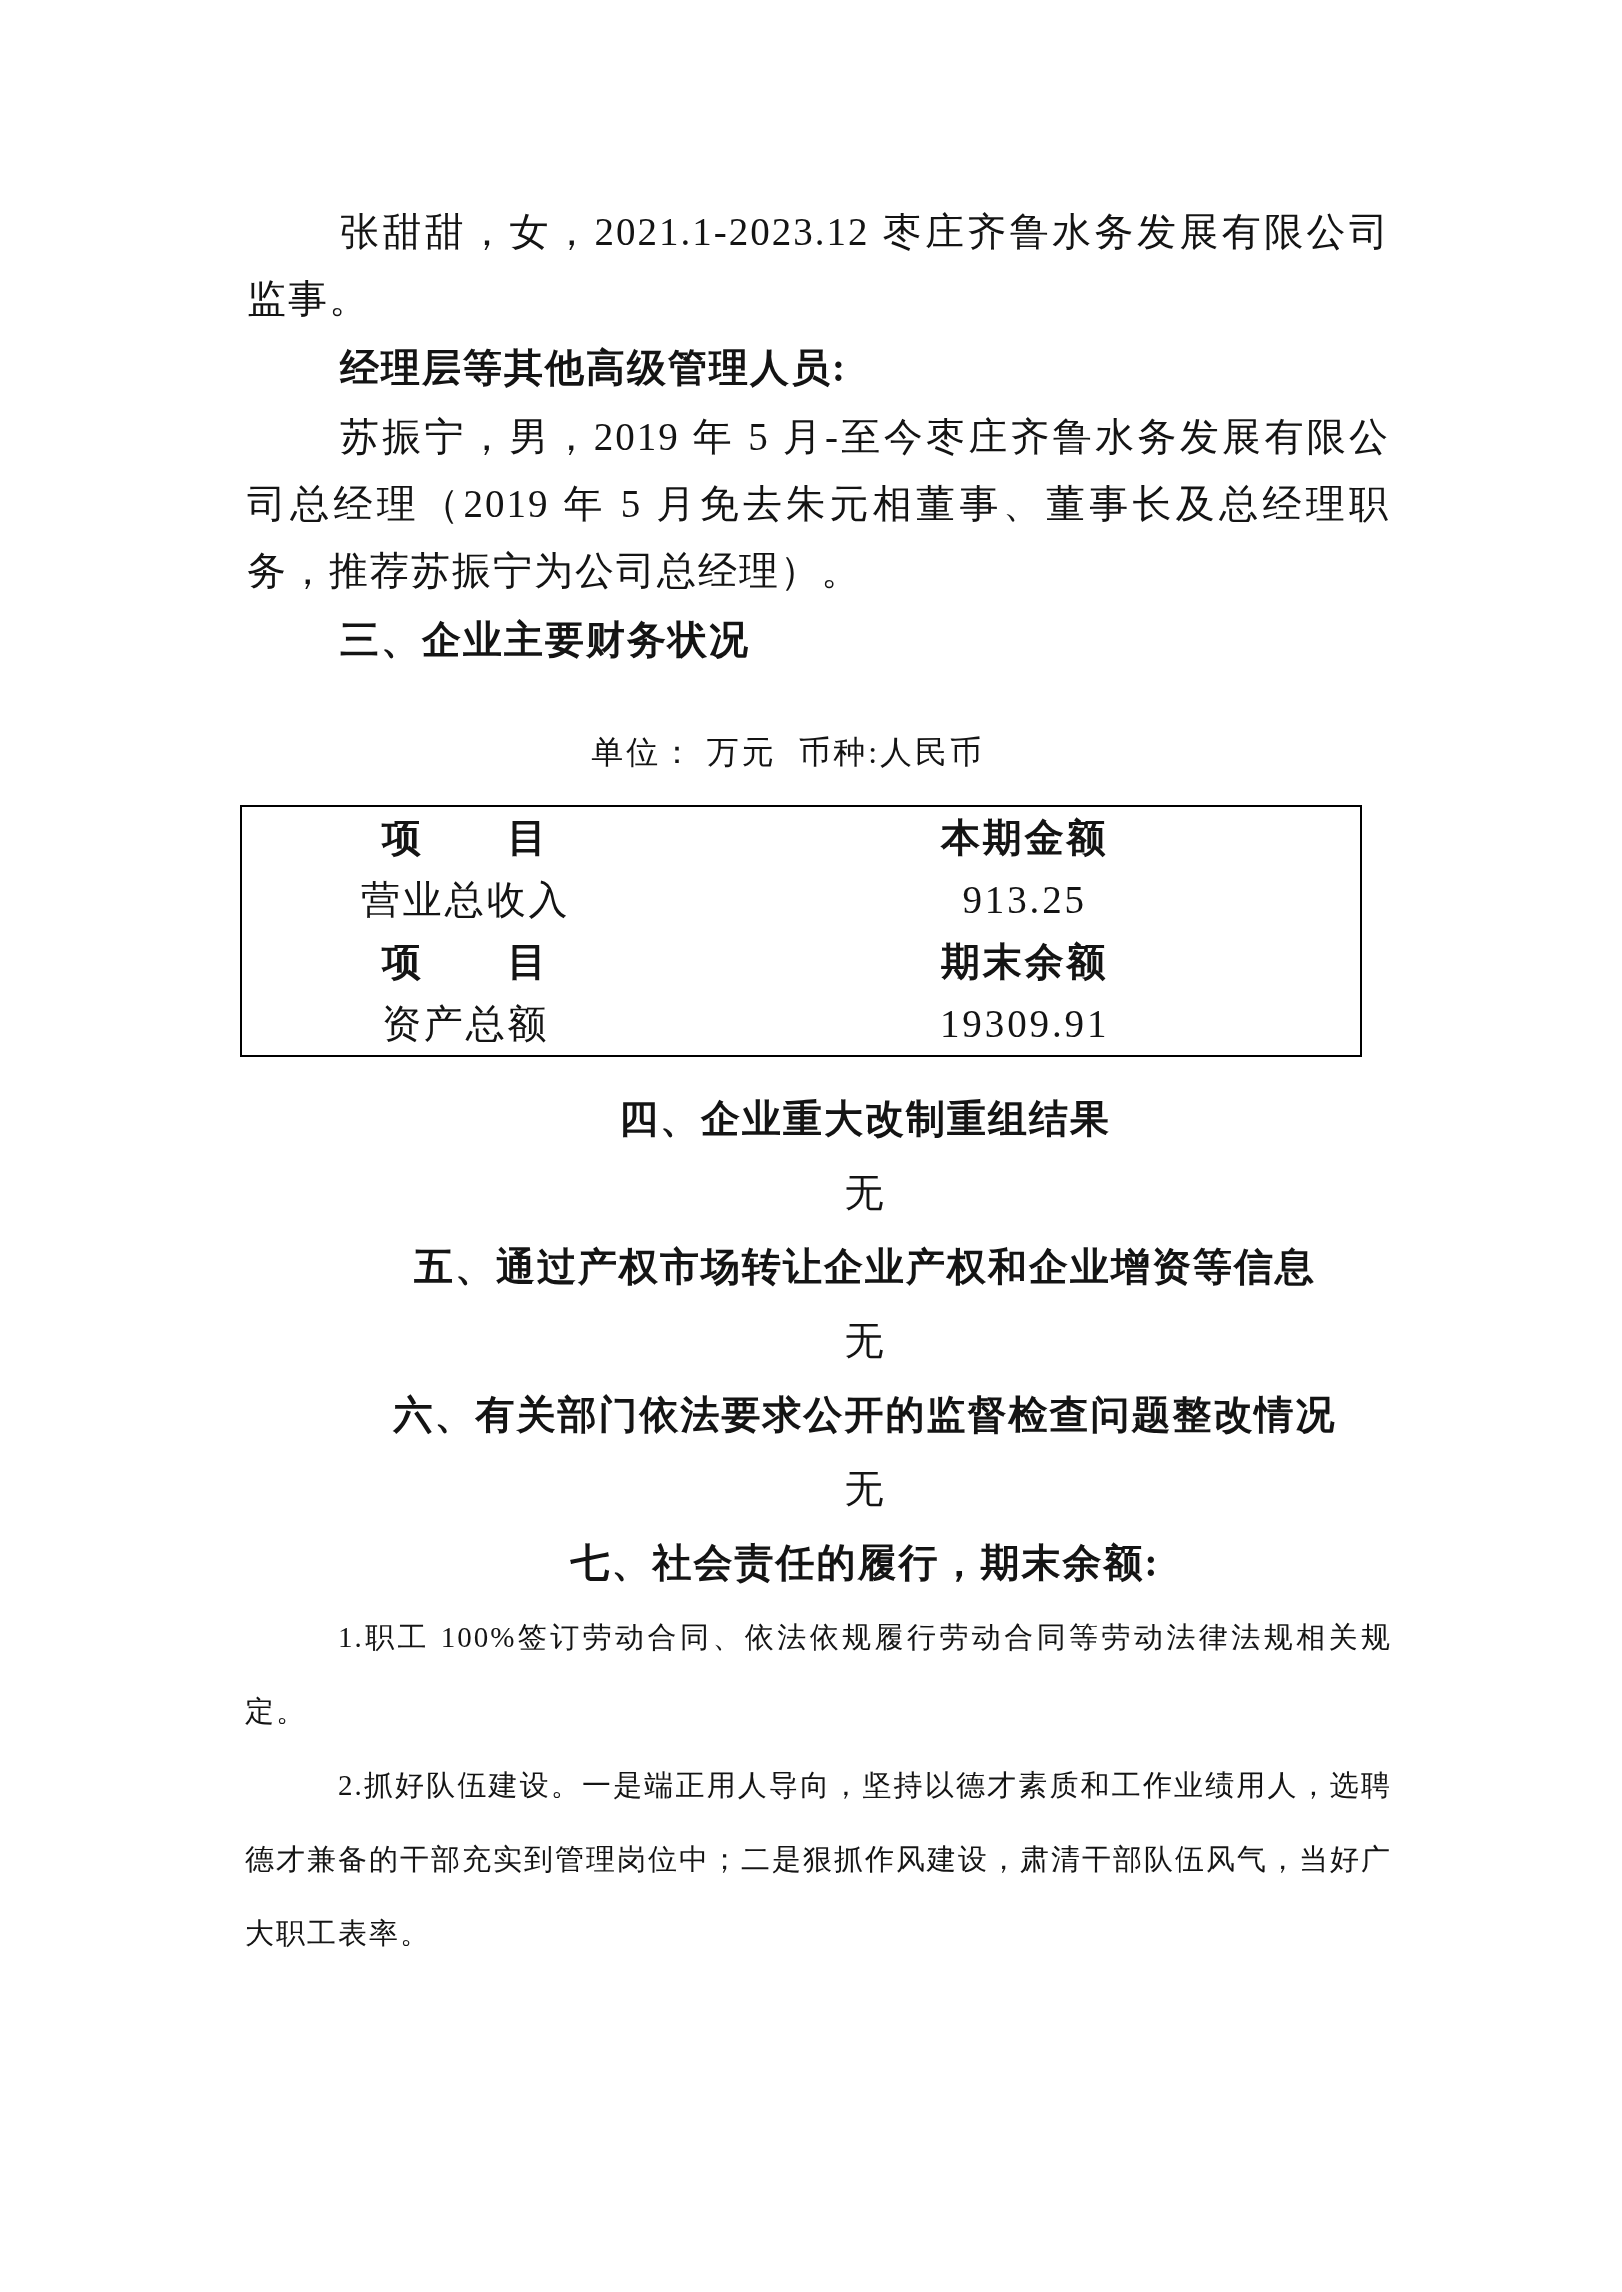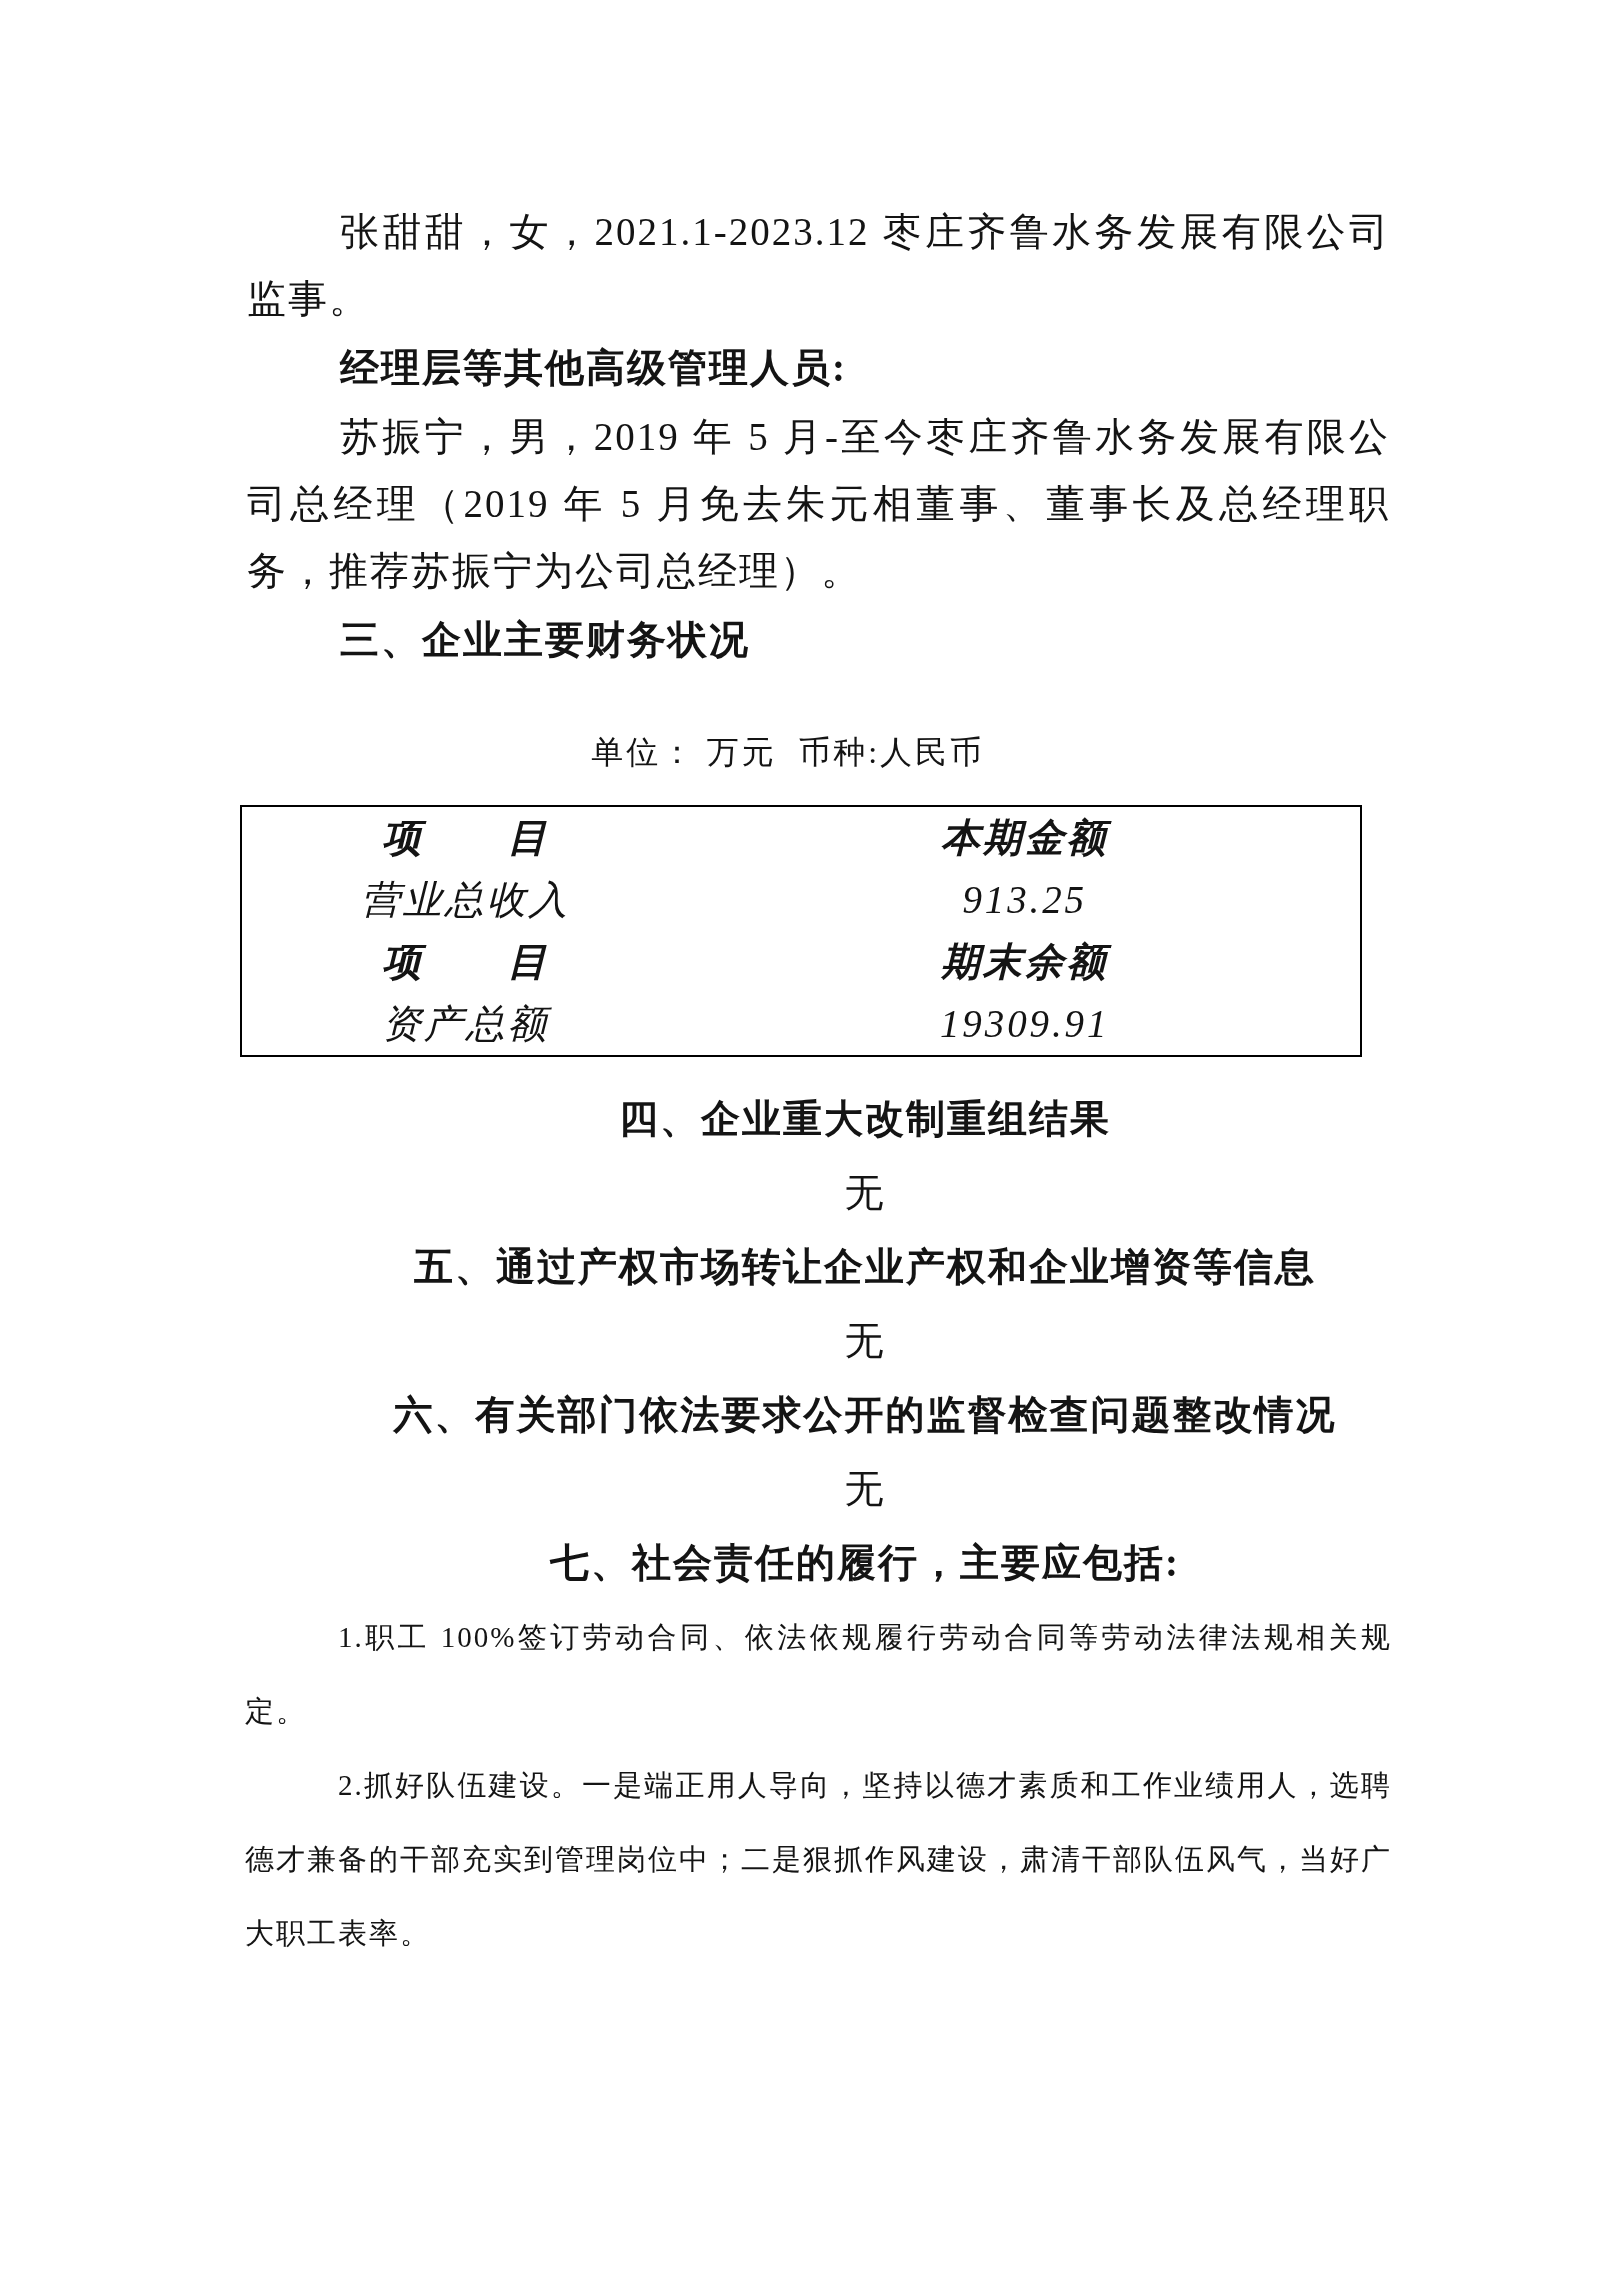--- a/index.html
+++ b/index.html
@@ -38,21 +38,20 @@
     letter-spacing: 2.9px;
     white-space: pre;
   }
   table.finance {
     border-collapse: collapse;
     table-layout: fixed;
     width: 1122px;
     margin-left: -4.9px;
     margin-top: 18.6px;
     border: 2px solid #000000;
-    font-style: italic;
   }
   table.finance td {
     height: 62px;
     padding: 0;
     font-size: 39px;
     text-align: center;
     vertical-align: middle;
     letter-spacing: 2.9px;
   }
   td.col-item { width: 40%; }
@@ -118,20 +117,20 @@
   <p class="sec-line">无</p>
 
   <p class="sec-line bold">五、通过产权市场转让企业产权和企业增资等信息</p>
 
   <p class="sec-line">无</p>
 
   <p class="sec-line bold">六、有关部门依法要求公开的监督检查问题整改情况</p>
 
   <p class="sec-line">无</p>
 
-  <p class="sec-line bold">七、社会责任的履行，主要应包括:</p>
+  <p class="sec-line bold">七、社会责任的履行，期末余额:</p>
 
   <p class="para-low">1.职工 100%签订劳动合同、依法依规履行劳动合同等劳动法律法规相关规定。</p>
 
   <p class="para-low">2.抓好队伍建设。一是端正用人导向，坚持以德才素质和工作业绩用人，选聘德才兼备的干部充实到管理岗位中；二是狠抓作风建设，肃清干部队伍风气，当好广大职工表率。</p>
 
 </div>
 
 
 </body></html>

